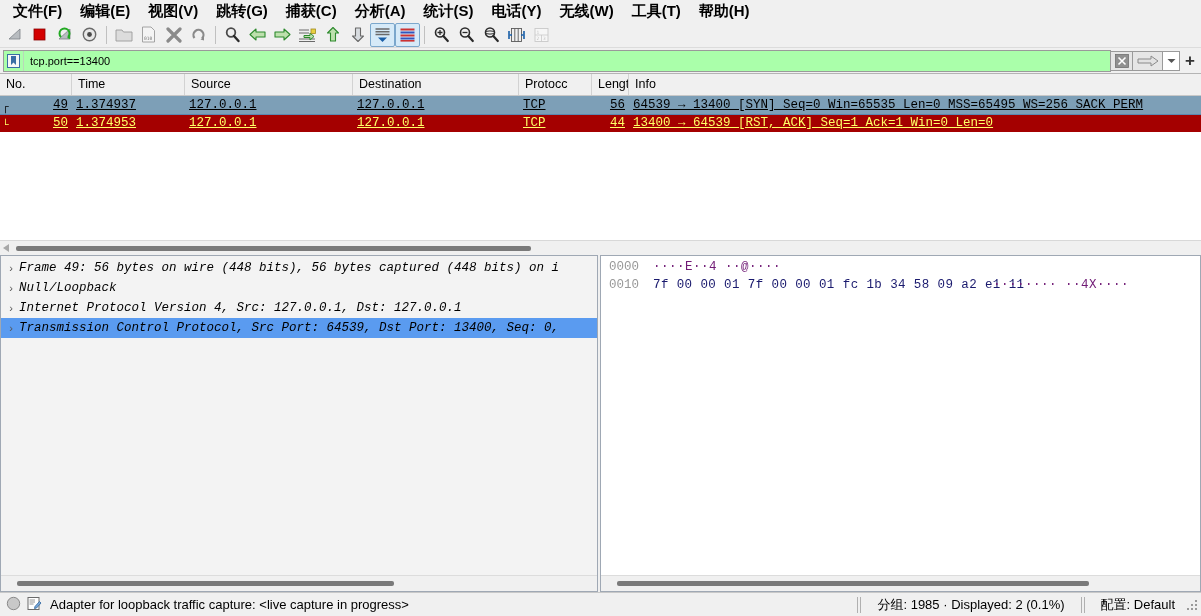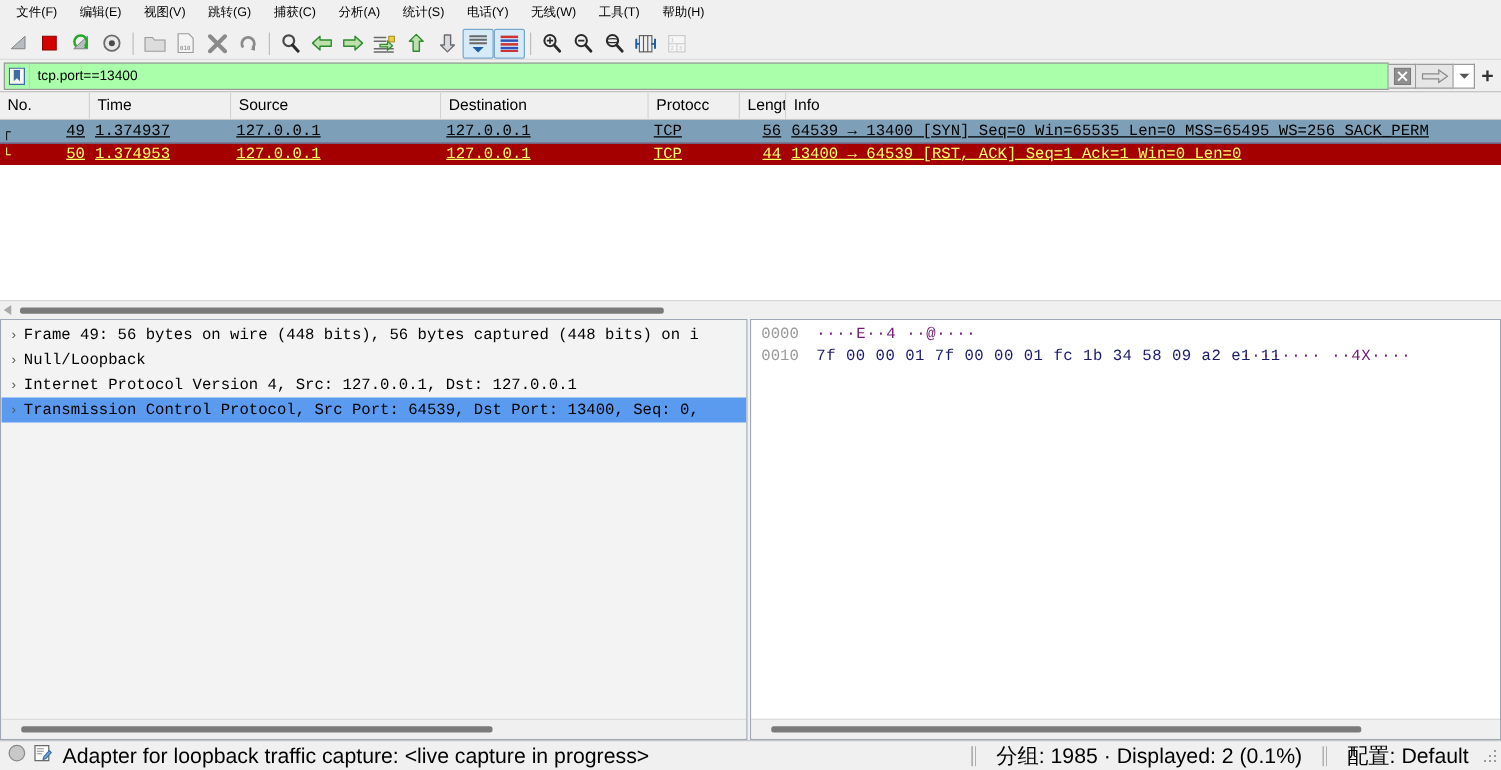--- a/index.html
+++ b/index.html
@@ -18,24 +18,25 @@
   .menubar {
     height: 22px;
     background: #f0f0f0;
     display: flex;
     align-items: center;
     padding-left: 4px;
     flex: 0 0 22px;
   }
   .menu-item {
     padding: 2px 9px;
-    font-size: 10px;
+    font-size: 15px;
     line-height: 16px;
     white-space: nowrap;
     cursor: default;
+    font-weight: bold;
   }
 
   
   .toolbar {
     height: 26px;
     background: #f0f0f0;
     display: flex;
     align-items: center;
     padding-left: 2px;
     flex: 0 0 26px;
@@ -192,21 +193,21 @@
     white-space: nowrap;
     padding-left: 2px;
   }
   .dt-row.selected { background: #5a9bf0; color: #000; }
   .dt-arrow {
     width: 16px; flex: 0 0 16px;
     text-align: center;
     color: #555; font-size: 11px;
     font-family: "Liberation Sans", sans-serif;
   }
-  .dt-label { overflow: hidden; white-space: nowrap; }
+  .dt-label { overflow: hidden; white-space: nowrap; font-style: italic; }
 
   .bytes-body {
     flex: 1;
     background: #fff;
     font-family: "Liberation Mono", "DejaVu Sans Mono", monospace;
     font-size: 12.5px;
     padding-top: 2px;
     overflow: hidden;
   }
   .hx-row { height: 18px; display: flex; align-items: center; white-space: nowrap; }
@@ -231,21 +232,21 @@
   }
 
   
   .statusbar {
     height: 24px;
     background: #f0f0f0;
     display: flex;
     align-items: center;
     border-top: 1px solid #c8c8c8;
     flex: 0 0 24px;
-    font-size: 17px;
+    font-size: 13px;
   }
   .sb-left { display: flex; align-items: center; padding-left: 6px; flex: 1; }
   .sb-text { padding-left: 8px; white-space: nowrap; }
   .sb-grip { width: 4px; height: 16px; margin: 0 6px;
              background: repeating-linear-gradient(to right, #b0b0b0 0 1px, transparent 1px 3px); }
   .sb-mid { padding: 0 10px; white-space: nowrap; }
   .sb-right { padding: 0 10px 0 10px; white-space: nowrap; }
   .sb-resize {
     width: 14px; height: 14px; margin-right: 2px;
     background:

